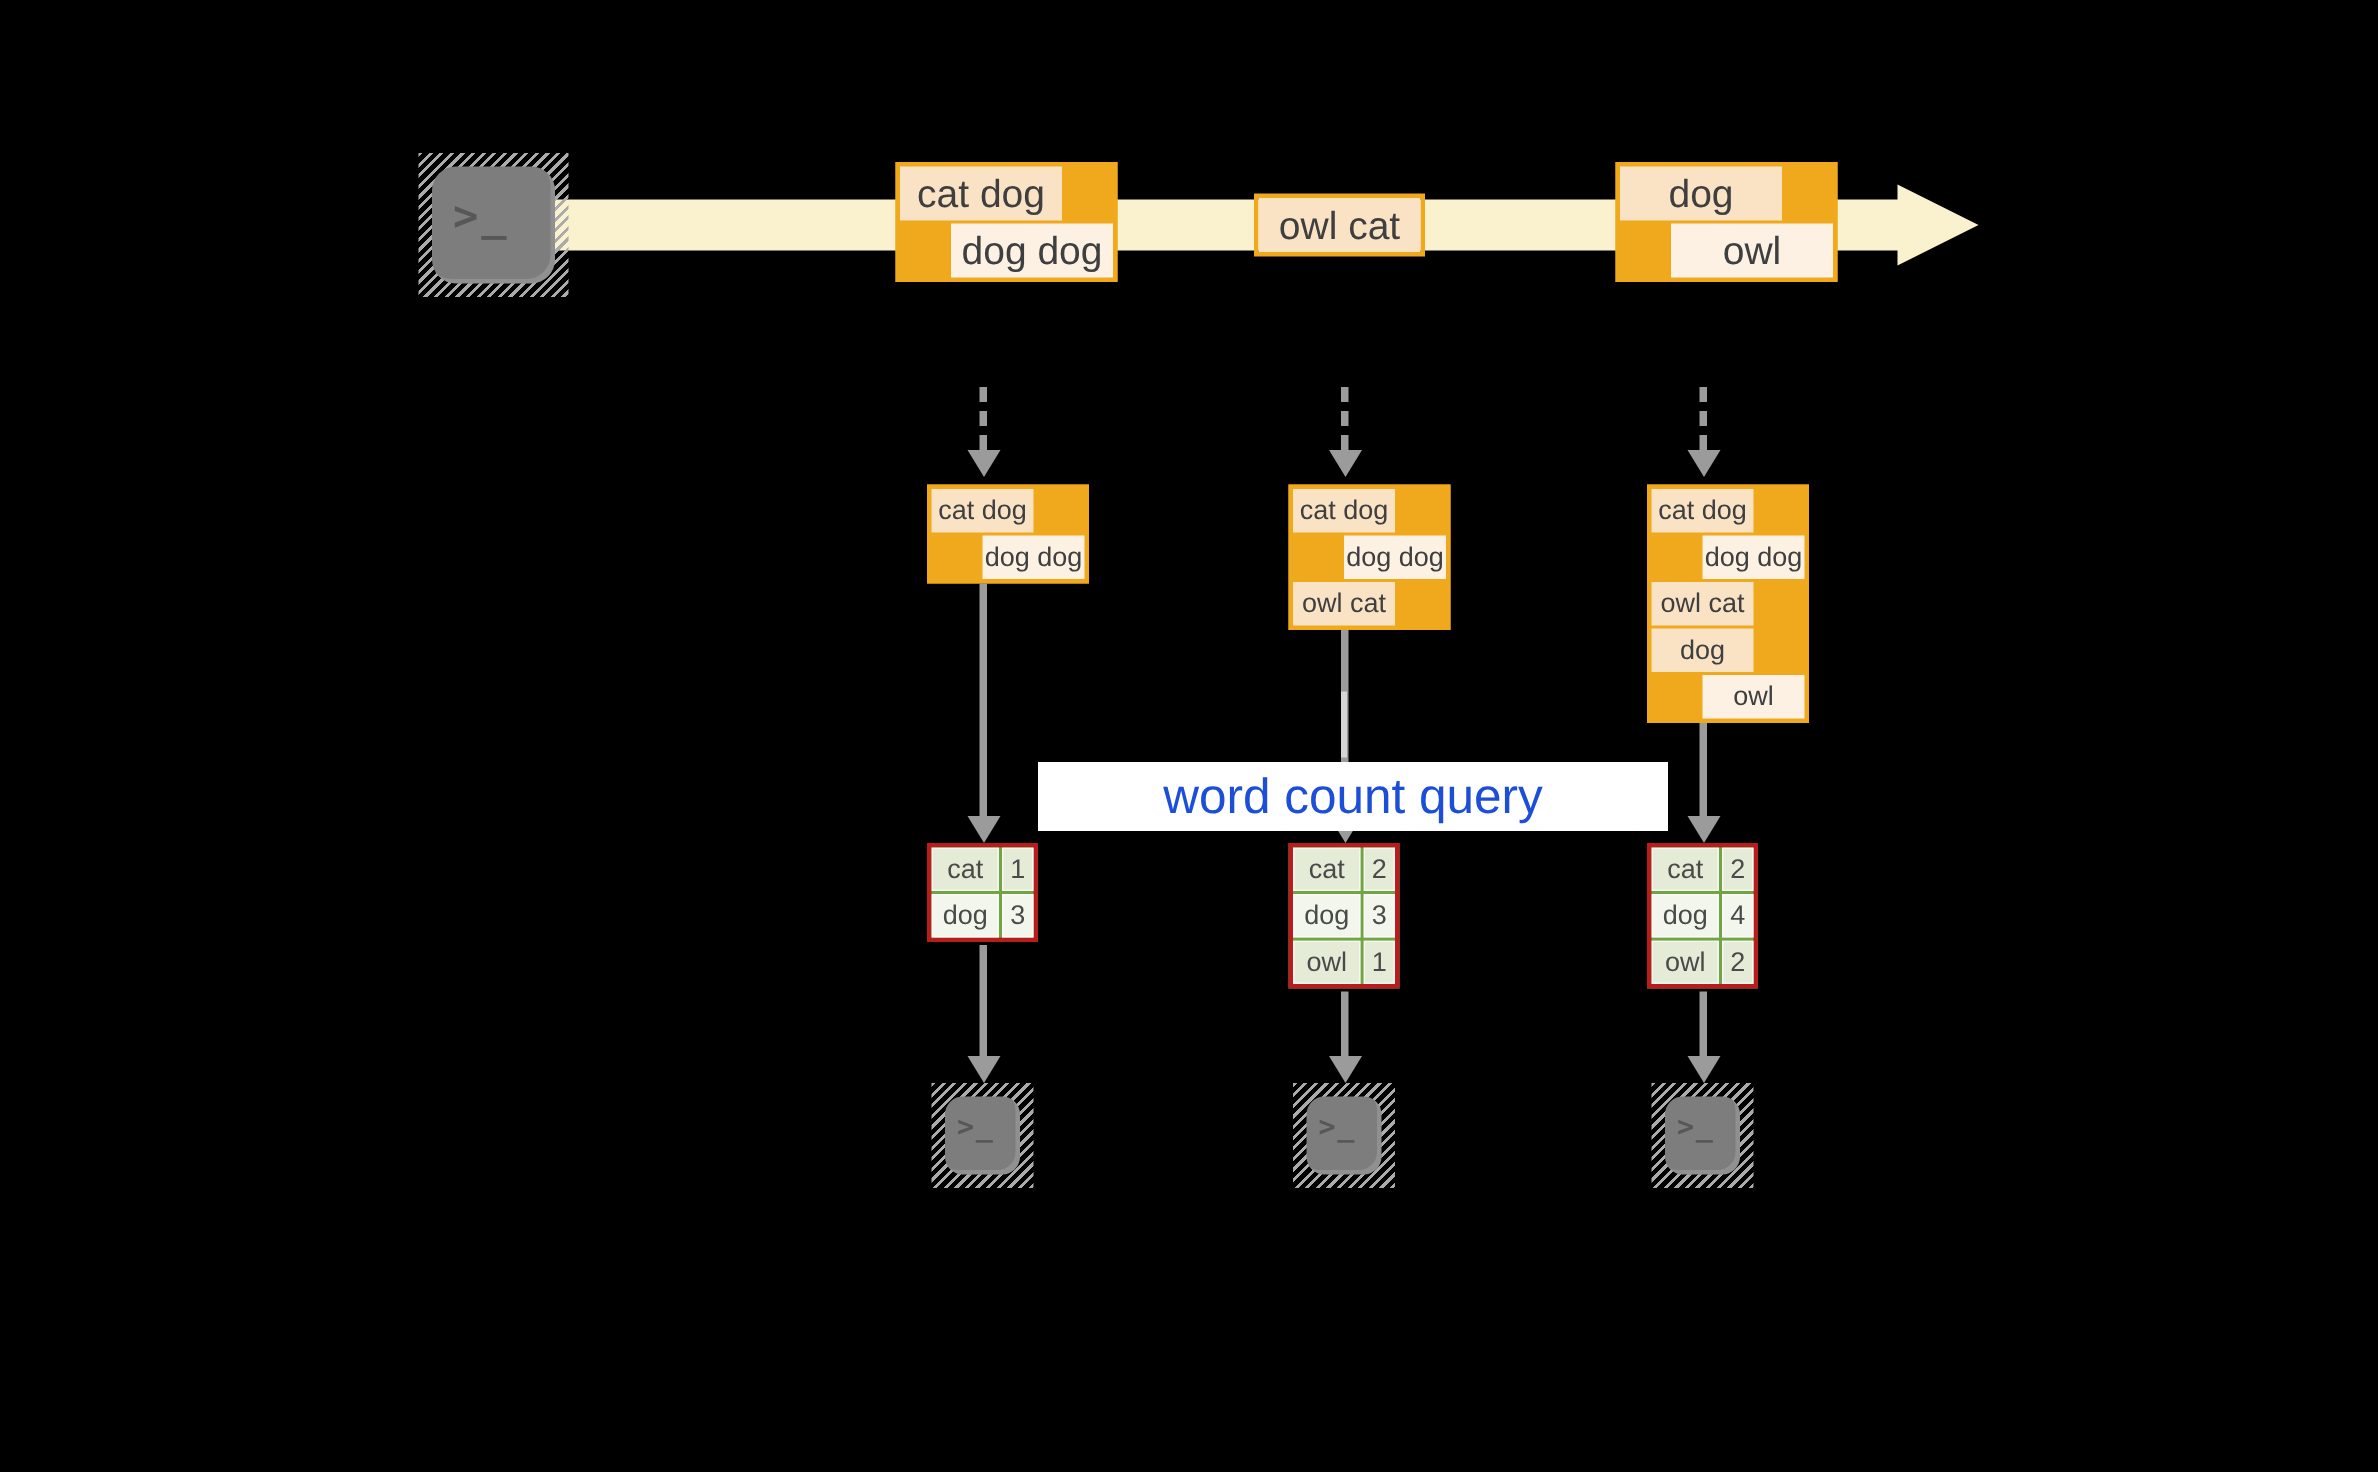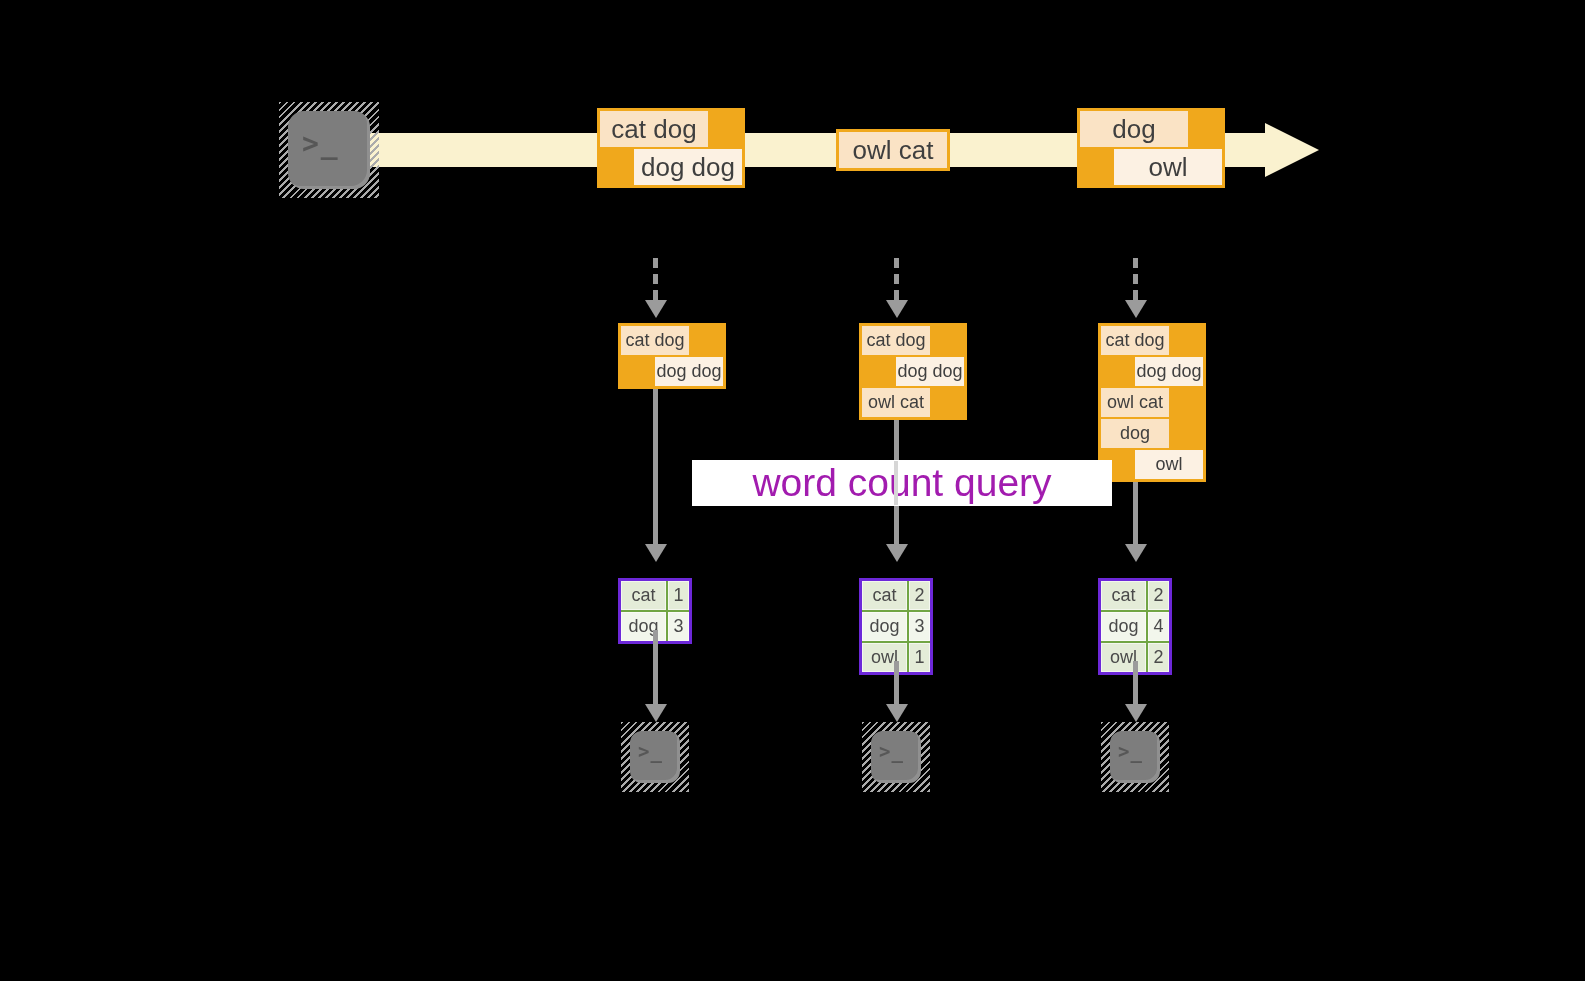--- a/index.html
+++ b/index.html
@@ -26,22 +26,22 @@
   }
   .srow{
     width:68px;height:29px;display:flex;align-items:center;justify-content:center;
     font-size:18px;color:#3F3F3F;
   }
   .peach{background:#FAE3C5;}
   .cream{background:#FCF1E3;margin-left:34px;}
 
   
   .gtable{
-    border:3px solid #6d28d9;background:#71A544;
-    display:grid;grid-template-columns:45px 21px;gap:2px;margin-top:16px;
+    border:3px solid #b91c1c;background:#71A544;
+    display:grid;grid-template-columns:45px 21px;gap:2px;
   }
   .gcell{
     height:29px;display:flex;align-items:center;justify-content:center;
     font-size:18px;color:#4A4A4A;box-shadow:inset 0 0 0 1px rgba(255,255,255,0.6);
   }
   .row-a{background:#E4ECD8;}
   .row-b{background:#F2F6EC;}
 
   
   .vline{width:5px;background:#9B9B9B;}
@@ -65,22 +65,22 @@
   }
   .prompt{
     font-family:"DejaVu Sans Mono", monospace;font-weight:bold;color:#575757;
   }
   .term.big .prompt{font-size:28px;padding:16px 0 0 14px;letter-spacing:2px;}
   .term.small .prompt{font-size:19px;padding:9px 0 0 8px;letter-spacing:1px;}
   .term.small .term-inner{border-radius:12px;}
 
   
   .qlabel{
-    background:#FFFFFF;color:#a21caf;display:flex;align-items:center;justify-content:center;
-    font-size:39px;z-index:2;
+    background:#FFFFFF;color:#1d4ed8;display:flex;align-items:center;justify-content:center;
+    font-size:33px;z-index:2;margin-top:48px;
   }
   .qline-overlap{background:#D6D6D6;z-index:3;}
 </style>
 </head>
 <body>
 
 <div class="abs band" style="left:330px;top:133px;width:936px;height:34px;"></div>
 <div class="abs band-head" style="left:1265px;top:123px;"></div>
 
 <div class="abs term big" style="left:279px;top:102px;width:100px;height:96px;">

